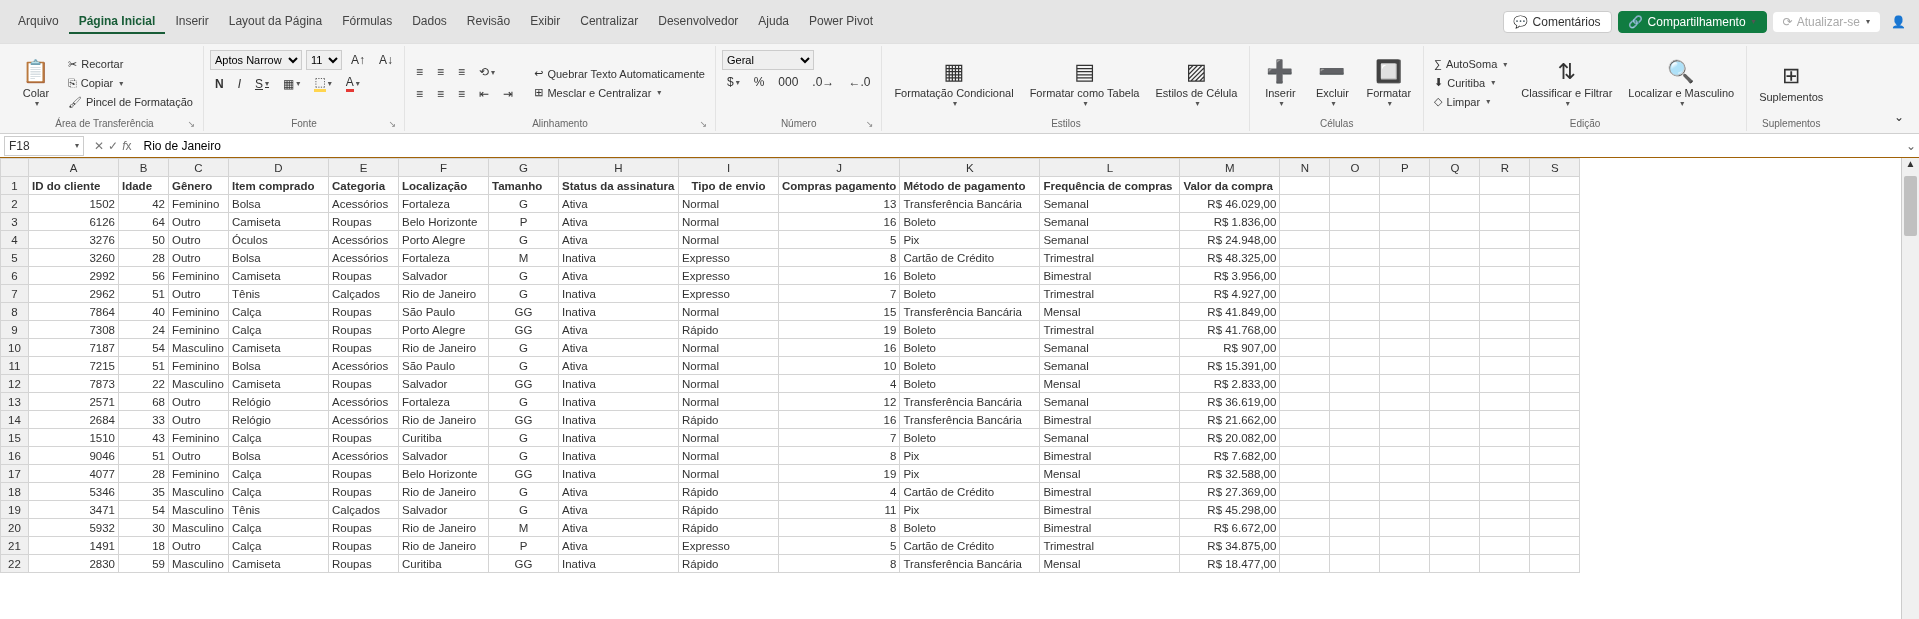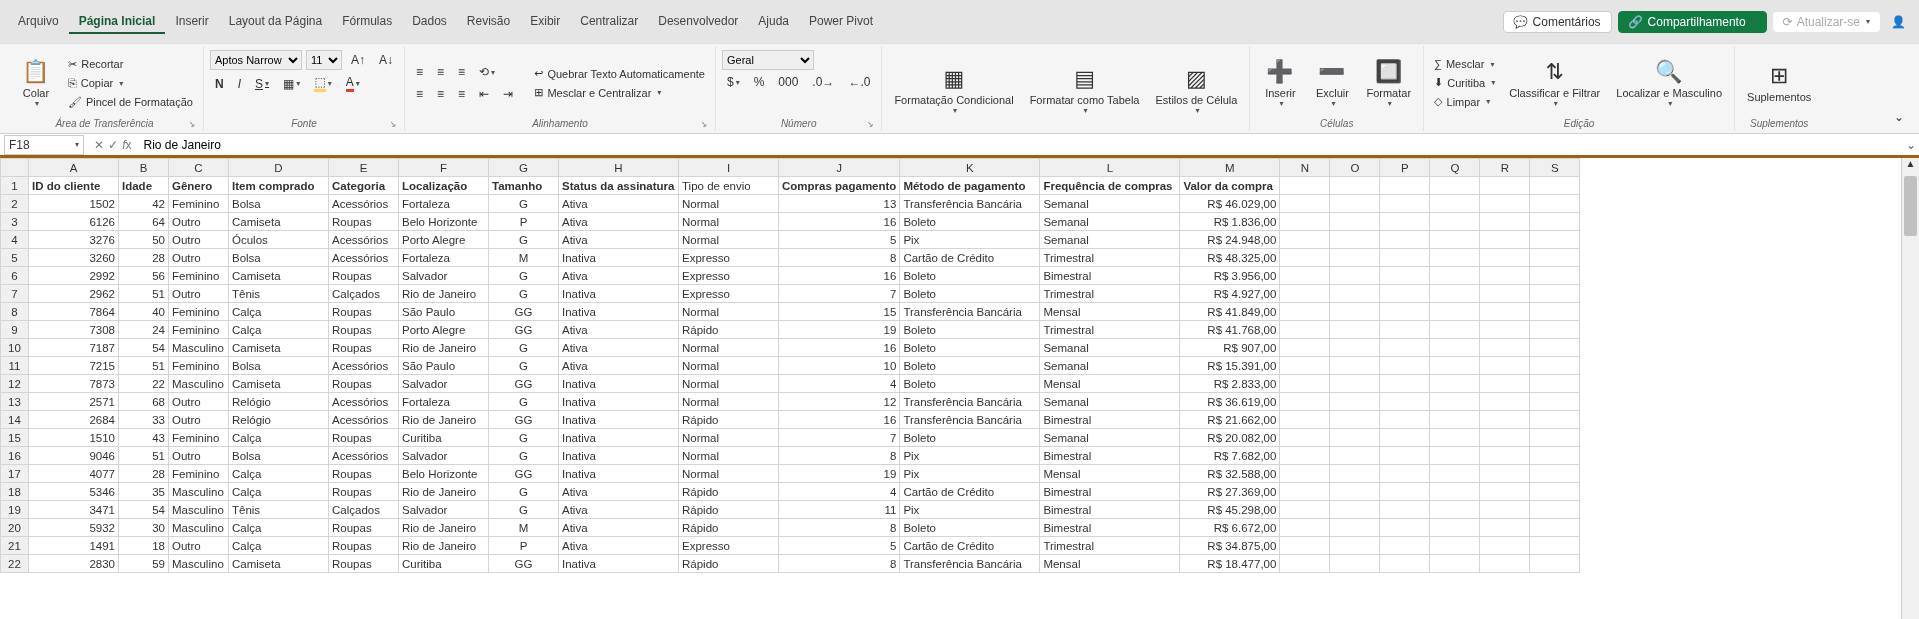--- a/index.html
+++ b/index.html
@@ -10,36 +10,36 @@
 .menubar .mitem { padding: 4px 10px; cursor: pointer; font-size: 12px; color: #444; }
 .menubar .mitem.active { border-bottom: 2px solid #185c37; color: #185c37; font-weight: 600; }
 .menubar .spacer { flex: 1; }
 .btn-pill { display: inline-flex; align-items: center; gap: 4px; padding: 3px 10px; border: 1px solid #ccc; border-radius: 4px; margin-left: 6px; font-size: 12px; cursor: pointer; background: #fff; }
 .btn-share { background: #107c41; color: #fff; border-color: #107c41; }
 
 
 .ribbon { display: flex; background: #f5f5f5; border-bottom: 1px solid #d0d0d0; height: 90px; padding: 2px 6px; }
 .rgroup { display: flex; flex-direction: column; align-items: center; padding: 0 6px; border-right: 1px solid #e3e3e3; }
 .rgroup-body { flex: 1; display: flex; align-items: center; gap: 4px; padding-top: 4px; }
-.rgroup-label { font-size: 10px; color: #666; padding: 2px 0; text-align: center; width: 100%; position: relative; font-style: italic; }
+.rgroup-label { font-size: 10px; color: #666; padding: 2px 0; text-align: center; width: 100%; position: relative; }
 .rgroup-label .launcher { position: absolute; right: 2px; bottom: 2px; font-size: 9px; color: #888; cursor: pointer; }
 .iconbtn { display: inline-flex; align-items: center; justify-content: center; padding: 3px 5px; cursor: pointer; border-radius: 2px; }
 .vstack { display: flex; flex-direction: column; gap: 2px; }
 .hstack { display: flex; gap: 4px; align-items: center; }
 .bigbtn { display: flex; flex-direction: column; align-items: center; justify-content: center; padding: 4px 6px; cursor: pointer; font-size: 11px; text-align: center; min-width: 48px; }
 .bigbtn .icn { font-size: 22px; margin-bottom: 2px; }
 select.fontbox { font-size: 11px; height: 20px; border: 1px solid #ccc; }
 .fontname { width: 92px; }
 .fontsize { width: 36px; }
 .numfmt { width: 92px; }
 .caret { font-size: 8px; color: #555; margin-left: 2px; }
 .txtbtn { font-size: 11px; padding: 2px 4px; cursor: pointer; display: inline-flex; align-items: center; gap: 4px; }
 
 
-.formulabar { display: flex; align-items: center; height: 24px; border-bottom: 3px solid #a16207; background: #fff; }
+.formulabar { display: flex; align-items: center; height: 24px; border-bottom: 1px solid #a16207; background: #fff; }
 .namebox { width: 80px; border: 1px solid #ccc; height: 20px; margin: 0 4px; font-size: 12px; padding: 0 4px; display: flex; align-items: center; justify-content: space-between; }
 .fx-icons { display: flex; gap: 4px; padding: 0 6px; color: #777; }
 .fx-input { flex: 1; border: none; height: 20px; font-size: 12px; padding: 0 6px; outline: none; }
 .expand-fb { width: 16px; text-align: center; cursor: pointer; color: #666; }
 
 
 .gridwrap { display: flex; height: calc(619px - 26px - 90px - 24px); }
 .grid { flex: 1; overflow: auto; position: relative; }
 table.sheet { border-collapse: collapse; table-layout: fixed; }
 table.sheet th, table.sheet td { border: 1px solid #d4d4d4; font-size: 11.5px; height: 18px; padding: 0 3px; white-space: nowrap; overflow: hidden; }
@@ -172,20 +172,21 @@
           <span class="icn">▤</span>
           <span>Formatar como Tabela</span>
           <span class="caret">▾</span>
         </div>
       <div class="bigbtn">
           <span class="icn">▨</span>
           <span>Estilos de Célula</span>
           <span class="caret">▾</span>
         </div>
     </div>
+    <div class="rgroup-label"><span>Estilos</span></div>
   </div>
 
   <div class="rgroup">
     <div class="rgroup-body">
       <div class="bigbtn">
           <span class="icn">➕</span>
           <span>Inserir</span>
           <span class="caret">▾</span>
         </div>
       <div class="bigbtn">
@@ -198,21 +199,21 @@
           <span>Formatar</span>
           <span class="caret">▾</span>
         </div>
     </div>
     <div class="rgroup-label"><span>Células</span></div>
   </div>
 
   <div class="rgroup">
     <div class="rgroup-body">
       <div class="vstack">
-        <div class="txtbtn">∑ <span>Mesclar</span> <span class="caret">▾</span></div>
+        <div class="txtbtn">∑ <span>AutoSoma</span> <span class="caret">▾</span></div>
         <div class="txtbtn">⬇ <span>Curitiba</span> <span class="caret">▾</span></div>
         <div class="txtbtn">◇ <span>Limpar</span> <span class="caret">▾</span></div>
       </div>
       <div class="bigbtn">
           <span class="icn">⇅</span>
           <span>Classificar e Filtrar</span>
           <span class="caret">▾</span>
         </div>
       <div class="bigbtn">
           <span class="icn">🔍</span>
@@ -282,21 +283,21 @@
           <tr>
             <td class="rowhdr">1</td>
             <td class="txt" style="font-weight: bold;">ID do cliente</td>
             <td class="txt" style="font-weight: bold; margin-left: 19px;">Idade</td>
             <td class="txt" style="font-weight: bold;">Gênero</td>
             <td class="txt" style="font-weight: bold;">Item comprado</td>
             <td class="txt" style="font-weight: bold;">Categoria</td>
             <td class="txt" style="font-weight: bold;">Localização</td>
             <td class="txt" style="font-weight: bold;">Tamanho</td>
             <td class="txt" style="font-weight: bold;">Status da assinatura</td>
-            <td class="txt" style="font-weight: normal;">Tipo de envio</td>
+            <td class="txt" style="font-weight: bold; text-align: center;">Tipo de envio</td>
             <td class="txt" style="font-weight: bold;">Compras pagamento</td>
             <td class="txt" style="font-weight: bold;">Método de pagamento</td>
             <td class="txt" style="font-weight: bold;">Frequência de compras</td>
             <td class="txt" style="font-weight: bold;">Valor da compra</td>
             <td></td>
             <td></td>
             <td></td>
             <td></td>
             <td></td>
             <td></td>

